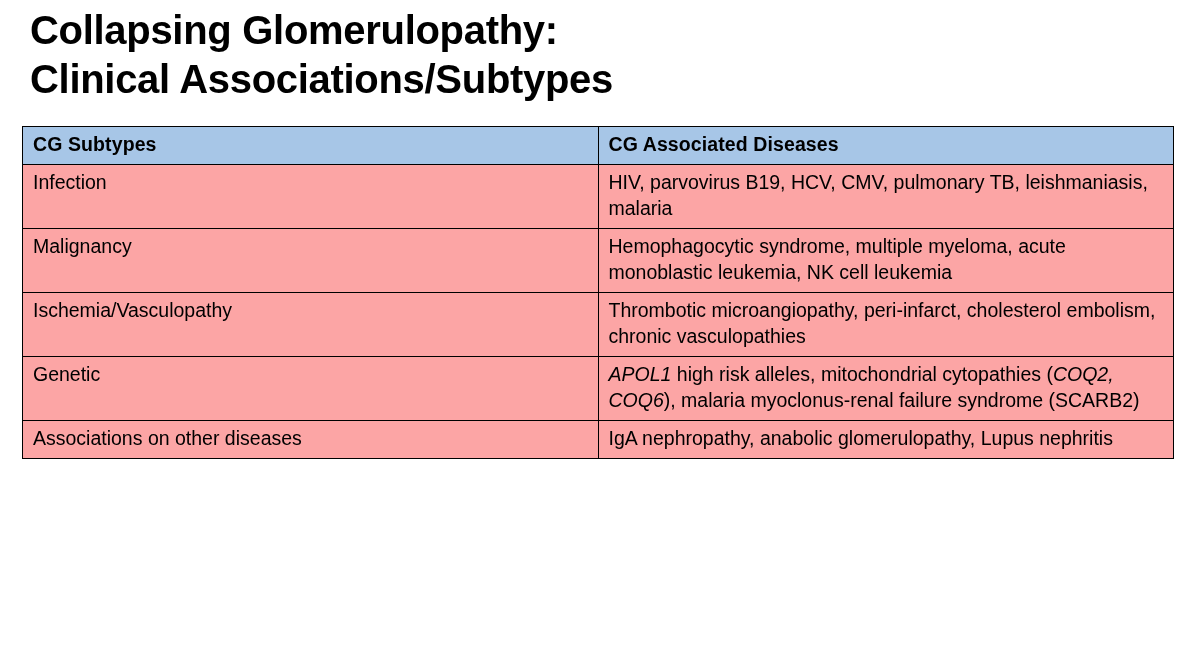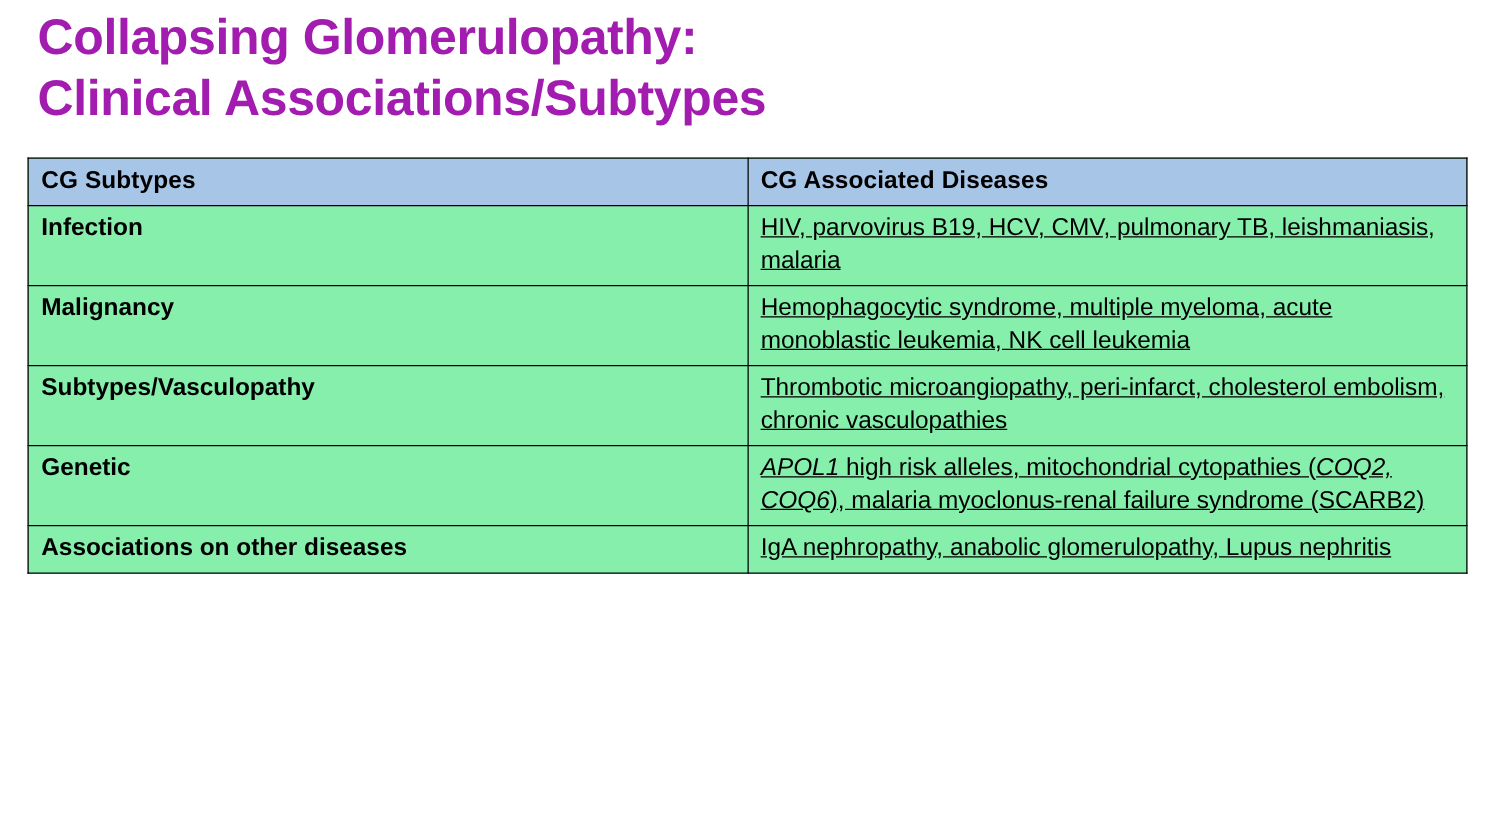--- a/index.html
+++ b/index.html
@@ -20,33 +20,33 @@
     position: relative;
     box-sizing: border-box;
     padding: 6px 22px 0 22px;
   }
   .slide-title {
     font-size: 40px;
     font-weight: bold;
     line-height: 1.23;
     letter-spacing: -0.3px;
     margin: 0 0 0 8px;
-    color: #a21caf;
+    color: #000000;
     white-space: pre-line;
   }
   .table-wrap {
     margin-top: 22px;
     margin-left: 0px;
     margin-right: 0px;
   }
   table.cg-table {
     border-collapse: collapse;
     width: 1152px;
     table-layout: fixed;
-    background: #86efac;
+    background: #fca5a5;
   }
   table.cg-table td, table.cg-table th {
     border: 1px solid #000000;
     vertical-align: top;
     padding: 5px 8px 6px 10px;
     font-size: 19.5px;
     line-height: 1.33;
   }
   thead th {
     background: #a7c6e7;
@@ -55,27 +55,26 @@
     font-size: 22px;
     padding-top: 9px;
     padding-bottom: 10px;
     letter-spacing: 0.1px;
   }
   thead th.left-head {
     text-align: left;
     padding-left: 10px;
   }
   td.subtype {
-    font-weight: bold;
+    font-weight: normal;
     width: 278px;
     white-space: pre-line;
   }
   td.disease {
     font-weight: normal;
-    text-decoration: underline;
   }
   .ital {
     font-style: italic;
   }
 </style>
 </head>
 <body>
 
 <div class="slide">
 
@@ -93,21 +92,21 @@
       <tbody>
         <tr>
           <td class="subtype">Infection</td>
           <td class="disease">HIV, parvovirus B19, HCV, CMV, pulmonary TB, leishmaniasis, malaria</td>
         </tr>
         <tr>
           <td class="subtype">Malignancy</td>
           <td class="disease">Hemophagocytic syndrome, multiple myeloma, acute monoblastic leukemia, NK cell leukemia</td>
         </tr>
         <tr>
-          <td class="subtype">Subtypes/Vasculopathy</td>
+          <td class="subtype">Ischemia/Vasculopathy</td>
           <td class="disease">Thrombotic microangiopathy, peri-infarct, cholesterol embolism, chronic vasculopathies</td>
         </tr>
         <tr>
           <td class="subtype">Genetic</td>
           <td class="disease" id="genetic-cell"><span class="ital">APOL1</span><span> high risk alleles, mitochondrial cytopathies (</span><span class="ital">COQ2, COQ6</span><span>), malaria myoclonus-renal failure syndrome (SCARB2)</span></td>
         </tr>
         <tr>
           <td class="subtype">Associations on other diseases</td>
           <td class="disease">IgA nephropathy, anabolic glomerulopathy, Lupus nephritis</td>
         </tr>

